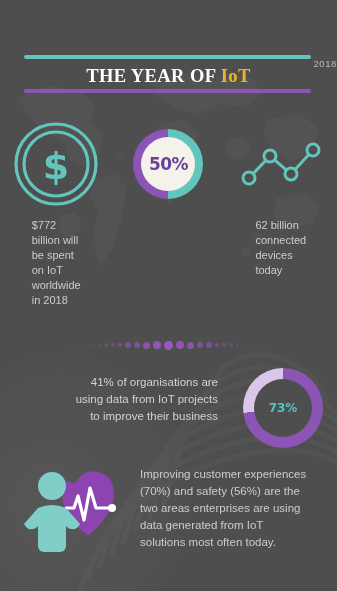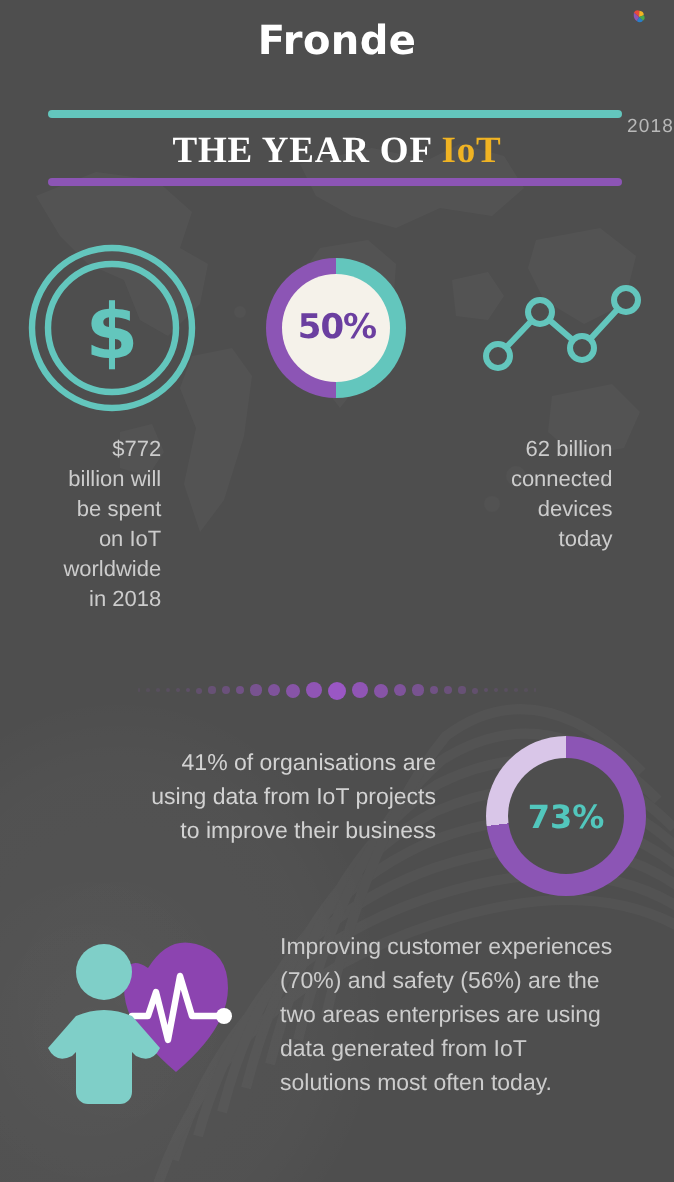--- a/index.html
+++ b/index.html
@@ -71,21 +71,21 @@
   .headline .iot{color:#f0b323;}
 
   
   .cols{
     position:absolute;left:0;top:118px;width:337px;height:200px;
     display:flex;
   }
   .col{flex:1 1 0;display:flex;flex-direction:column;align-items:center;}
   .col-icon{height:92px;display:flex;align-items:center;justify-content:center;}
   .col-text{
-    margin-top:8px;text-align:right;color:#cccccc;
+    margin-top:8px;text-align:left;color:#cccccc;
     font-size:11px;line-height:15px;padding:0 6px;
   }
 
   
   .donut50{
     width:70px;height:70px;border-radius:50%;
     background:conic-gradient(from 180deg, #8c55b5 0deg 180deg, #63c6bd 180deg 360deg);
     display:flex;align-items:center;justify-content:center;
   }
   .donut50 .hole{
@@ -115,21 +115,21 @@
   .donut73{
     position:absolute;left:243px;top:0px;
     width:80px;height:80px;border-radius:50%;
     background:conic-gradient(#8c55b5 0deg 262.8deg, #d9c6e8 262.8deg 360deg);
     display:flex;align-items:center;justify-content:center;
   }
   .donut73 .hole{
     width:58px;height:58px;border-radius:50%;
     background:#4e4e4e;
     display:flex;align-items:center;justify-content:center;
-    color:#52c7bd;font-weight:bold;font-size:16px;
+    color:#52c7bd;font-weight:bold;font-size:12px;
     font-family:"DejaVu Sans", sans-serif;
   }
 
   
   .bot{
     position:absolute;left:0;top:462px;width:328px;height:110px;
   }
   .bot-icon{position:absolute;left:14px;top:0px;width:116px;height:96px;}
   .bot-text{
     position:absolute;left:140px;top:4px;width:188px;
@@ -169,30 +169,20 @@
       <path d="M46 214 Q72 112 140 76 Q214 44 268 100"></path>
       <path d="M58 202 Q84 100 142 62 Q206 30 260 84"></path>
       <path d="M72 190 Q96 92 144 50 Q198 16 252 70"></path>
       <path d="M86 178 Q108 84 146 38 Q192 4 244 56"></path>
     </g>
   </svg>
 
   <div class="bg-blob"></div>
   <div class="bg-blob2"></div>
 
-  <div class="logo-wrap">
-    <span class="logo-text">Fronde</span>
-    <svg class="logo-mark" viewBox="0 0 12 12">
-      <path d="M6 6 L3.2 3.6 Q4.4 1.6 6.2 2.6 Z" fill="#e8483c"></path>
-      <path d="M6 6 L6.2 2.6 Q8.6 2.8 8.6 5 Z" fill="#f0b323"></path>
-      <path d="M6 6 L8.6 5 Q9.8 6.8 8.2 8 Z" fill="#49a84c"></path>
-      <path d="M6 6 L8.2 8 Q6.4 9.6 4.8 8.2 Z" fill="#2a7fc9"></path>
-      <path d="M6 6 L4.8 8.2 Q2.8 7.2 3.2 3.6 Z" fill="#8c55b5"></path>
-    </svg>
-  </div>
 
   <div class="rule rule-teal"></div>
 
   <div class="year">2018</div>
 
   <div class="headline">
     <span>THE YEAR OF </span><span class="iot">IoT</span>
   </div>
 
   <div class="rule rule-purple"></div>

